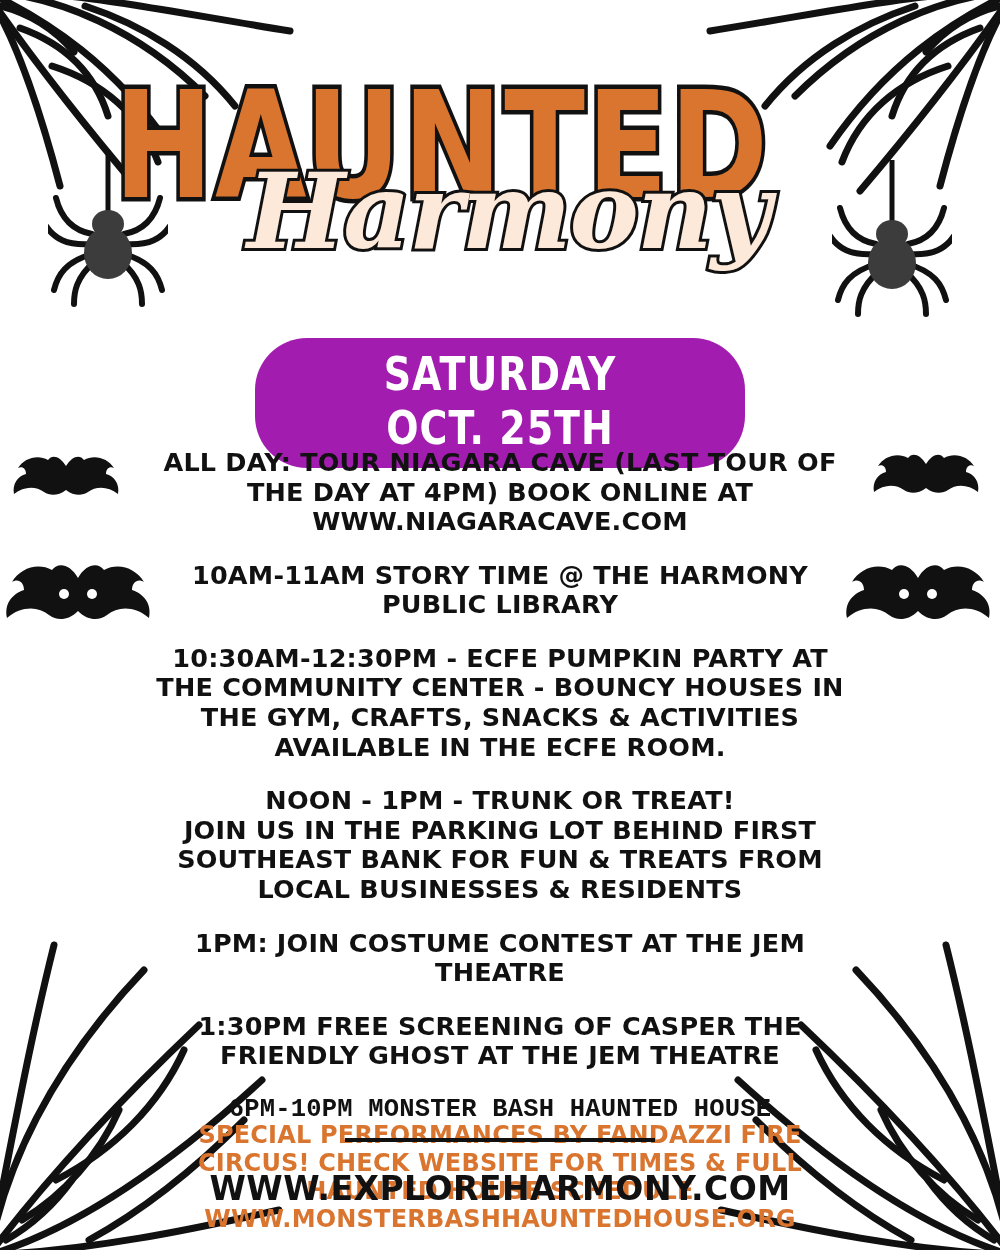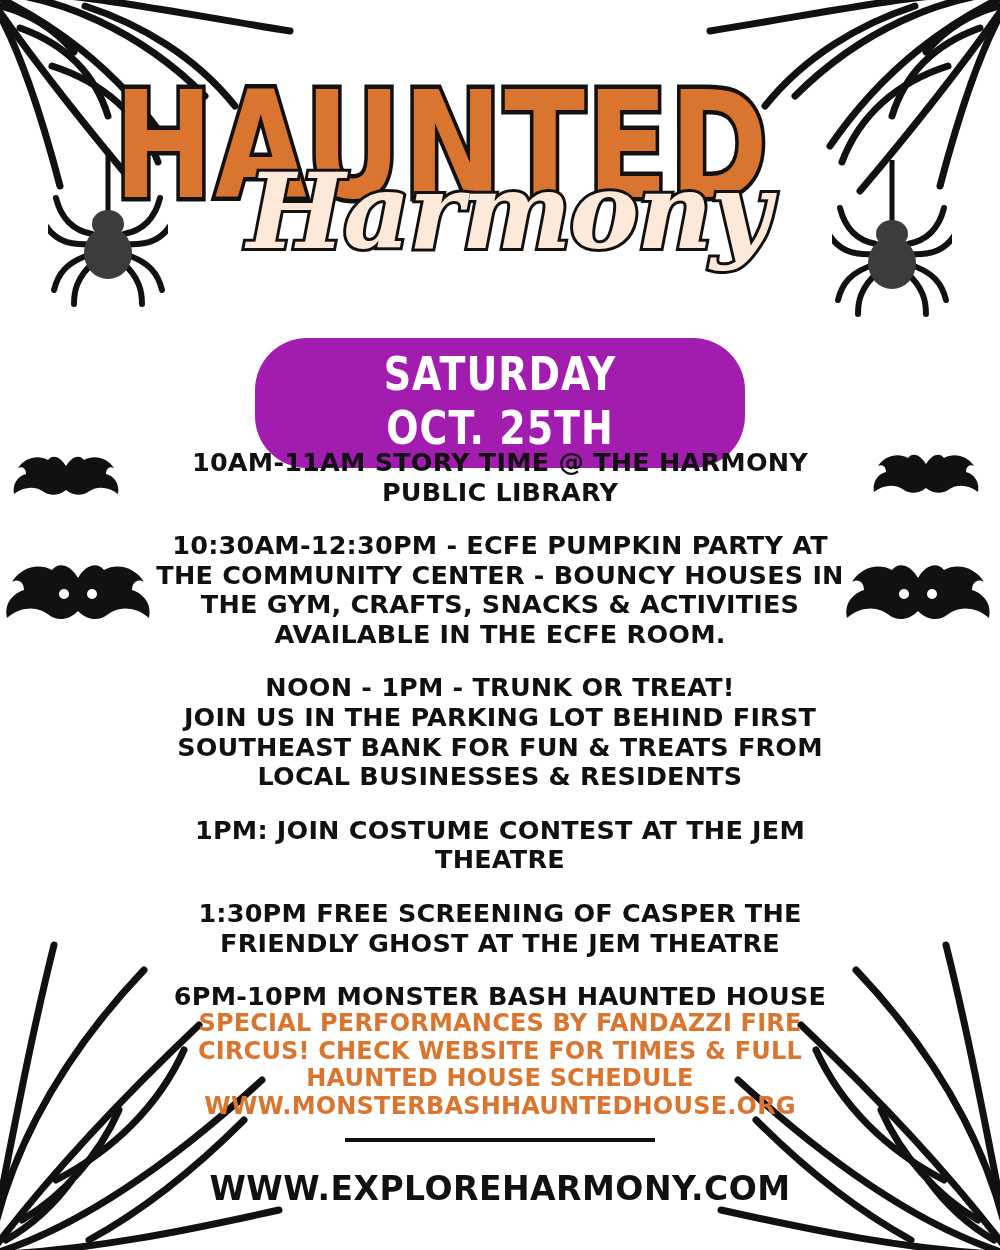--- a/index.html
+++ b/index.html
@@ -123,21 +123,21 @@
   .entry {
     font-family: "DejaVu Sans", sans-serif;
     font-weight: bold;
     font-size: 25.5px;
     line-height: 1.16;
     color: #111111;
     letter-spacing: 0.2px;
     margin: 0 0 24px 0;
     white-space: pre-line;
   }
-  .entry.tight { margin-bottom: 16px; }
+  .entry.tight { margin-bottom: 16px; font-family: Liberation Mono, monospace; }
   .entry.orange {
     color: #d9752f;
     font-size: 24px;
     margin-top: -18px;
     margin-bottom: 0;
   }
 
   .divider {
     position: absolute;
     left: 50%;
@@ -270,20 +270,21 @@
     <div class="title-main">HAUNTED</div>
   </div>
   <div class="title-script">Harmony</div>
 
   <div class="date-pill">
     <span class="date-line1">SATURDAY</span>
     <span class="date-line2">OCT. 25TH</span>
   </div>
 
   <div class="schedule">
+    <p class="entry">ALL DAY: TOUR NIAGARA CAVE (LAST TOUR OF THE DAY AT 4PM) BOOK ONLINE AT WWW.NIAGARACAVE.COM</p>
     <p class="entry">10AM-11AM STORY TIME @ THE HARMONY PUBLIC LIBRARY</p>
     <p class="entry">10:30AM-12:30PM - ECFE PUMPKIN PARTY AT THE COMMUNITY CENTER - BOUNCY HOUSES IN THE GYM, CRAFTS, SNACKS &amp; ACTIVITIES AVAILABLE IN THE ECFE ROOM.</p>
     <p class="entry">NOON - 1PM - TRUNK OR TREAT!
 JOIN US IN THE PARKING LOT BEHIND FIRST SOUTHEAST BANK FOR FUN &amp; TREATS FROM LOCAL BUSINESSES &amp; RESIDENTS</p>
     <p class="entry">1PM: JOIN COSTUME CONTEST AT THE JEM THEATRE</p>
     <p class="entry">1:30PM FREE SCREENING OF CASPER THE FRIENDLY GHOST AT THE JEM THEATRE</p>
     <p class="entry tight">6PM-10PM MONSTER BASH HAUNTED HOUSE</p>
     <p class="entry orange">SPECIAL PERFORMANCES BY FANDAZZI FIRE CIRCUS! CHECK WEBSITE FOR TIMES &amp; FULL HAUNTED HOUSE SCHEDULE WWW.MONSTERBASHHAUNTEDHOUSE.ORG</p>
   </div>
 

